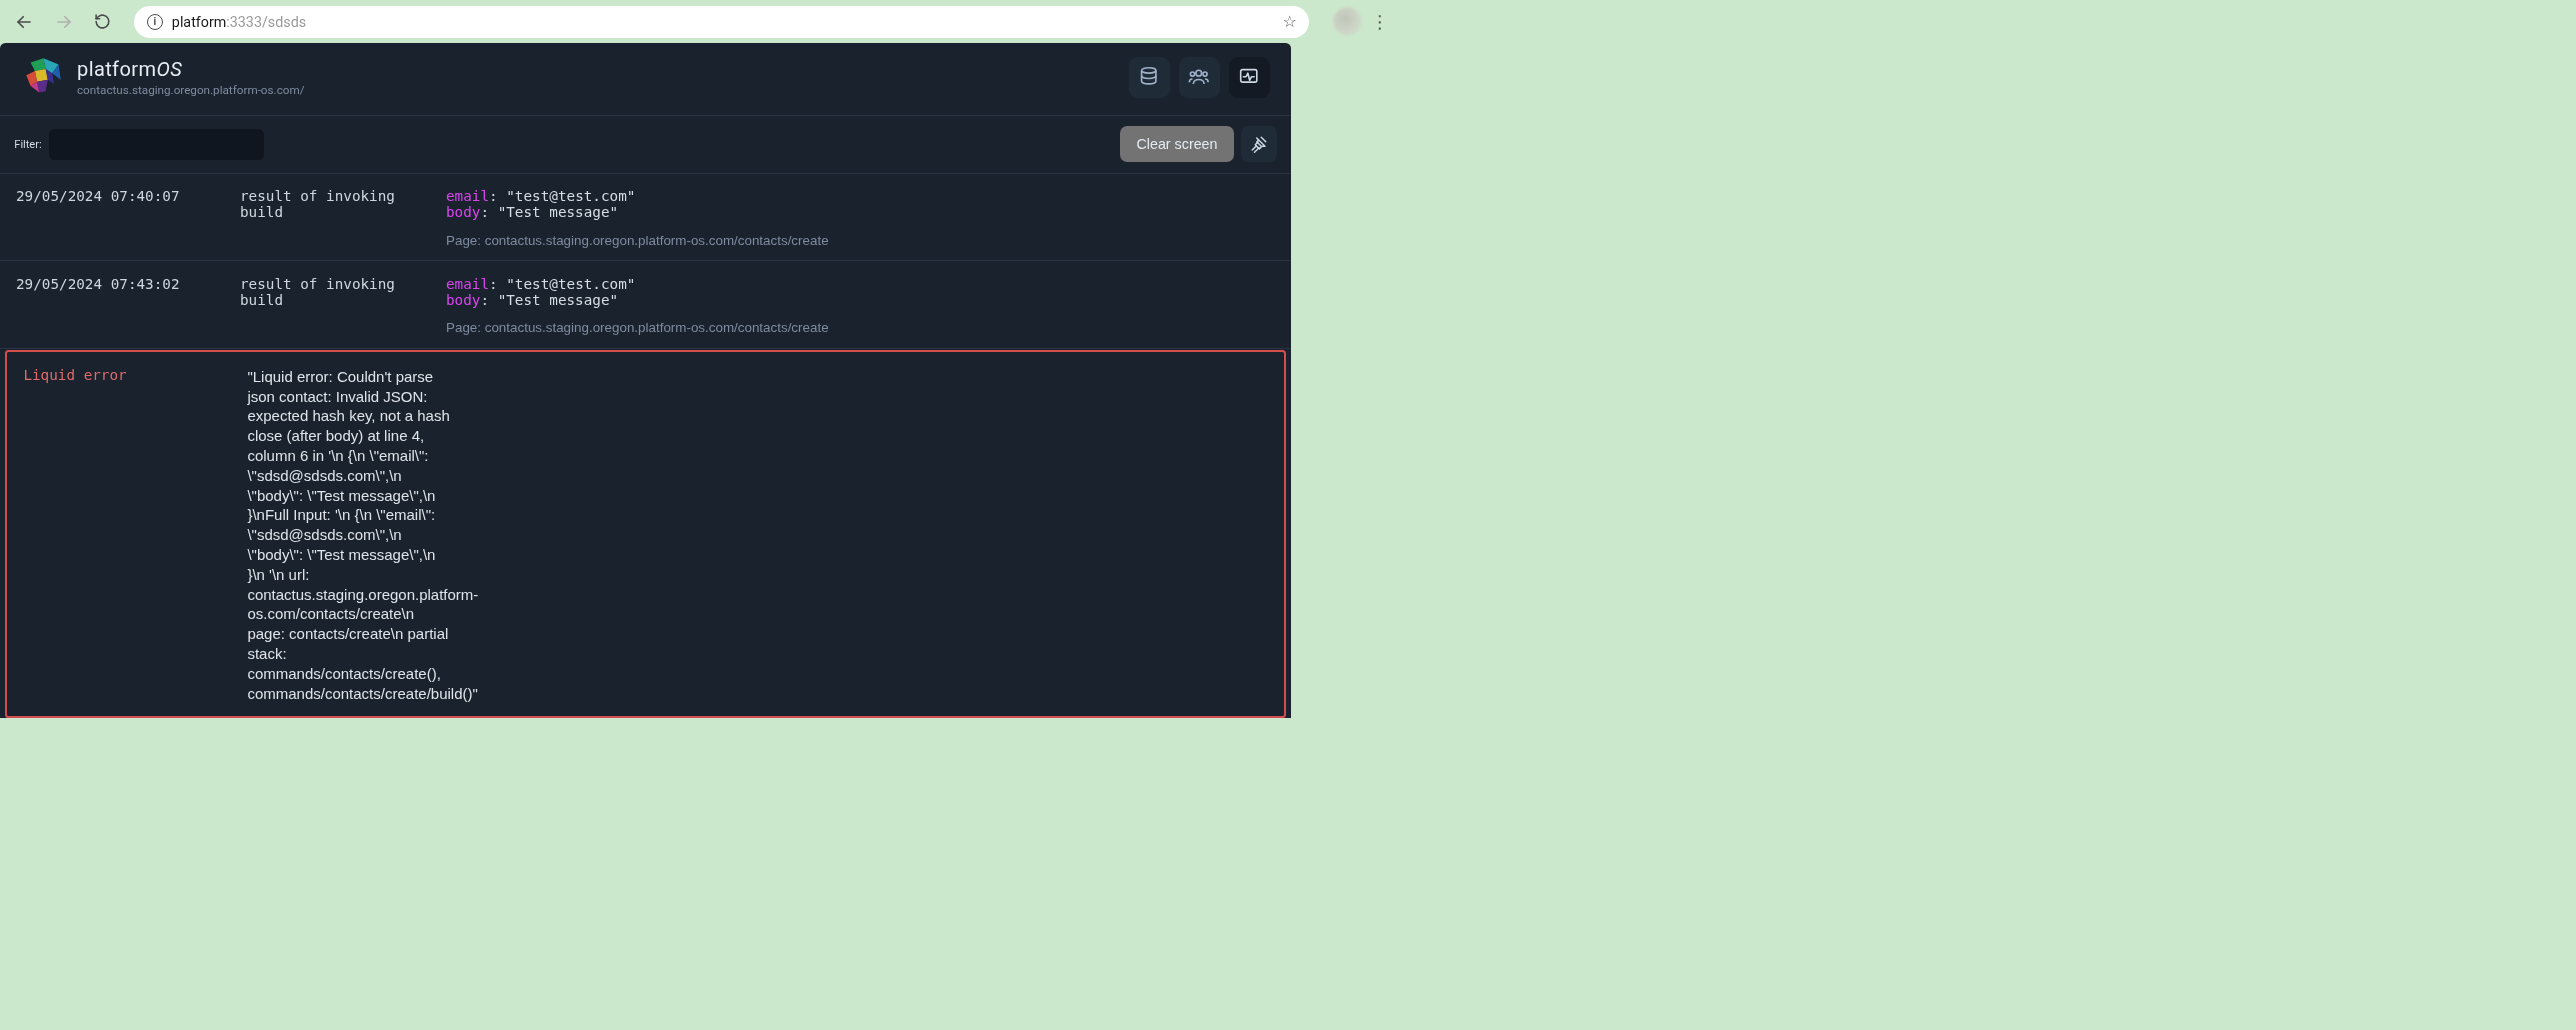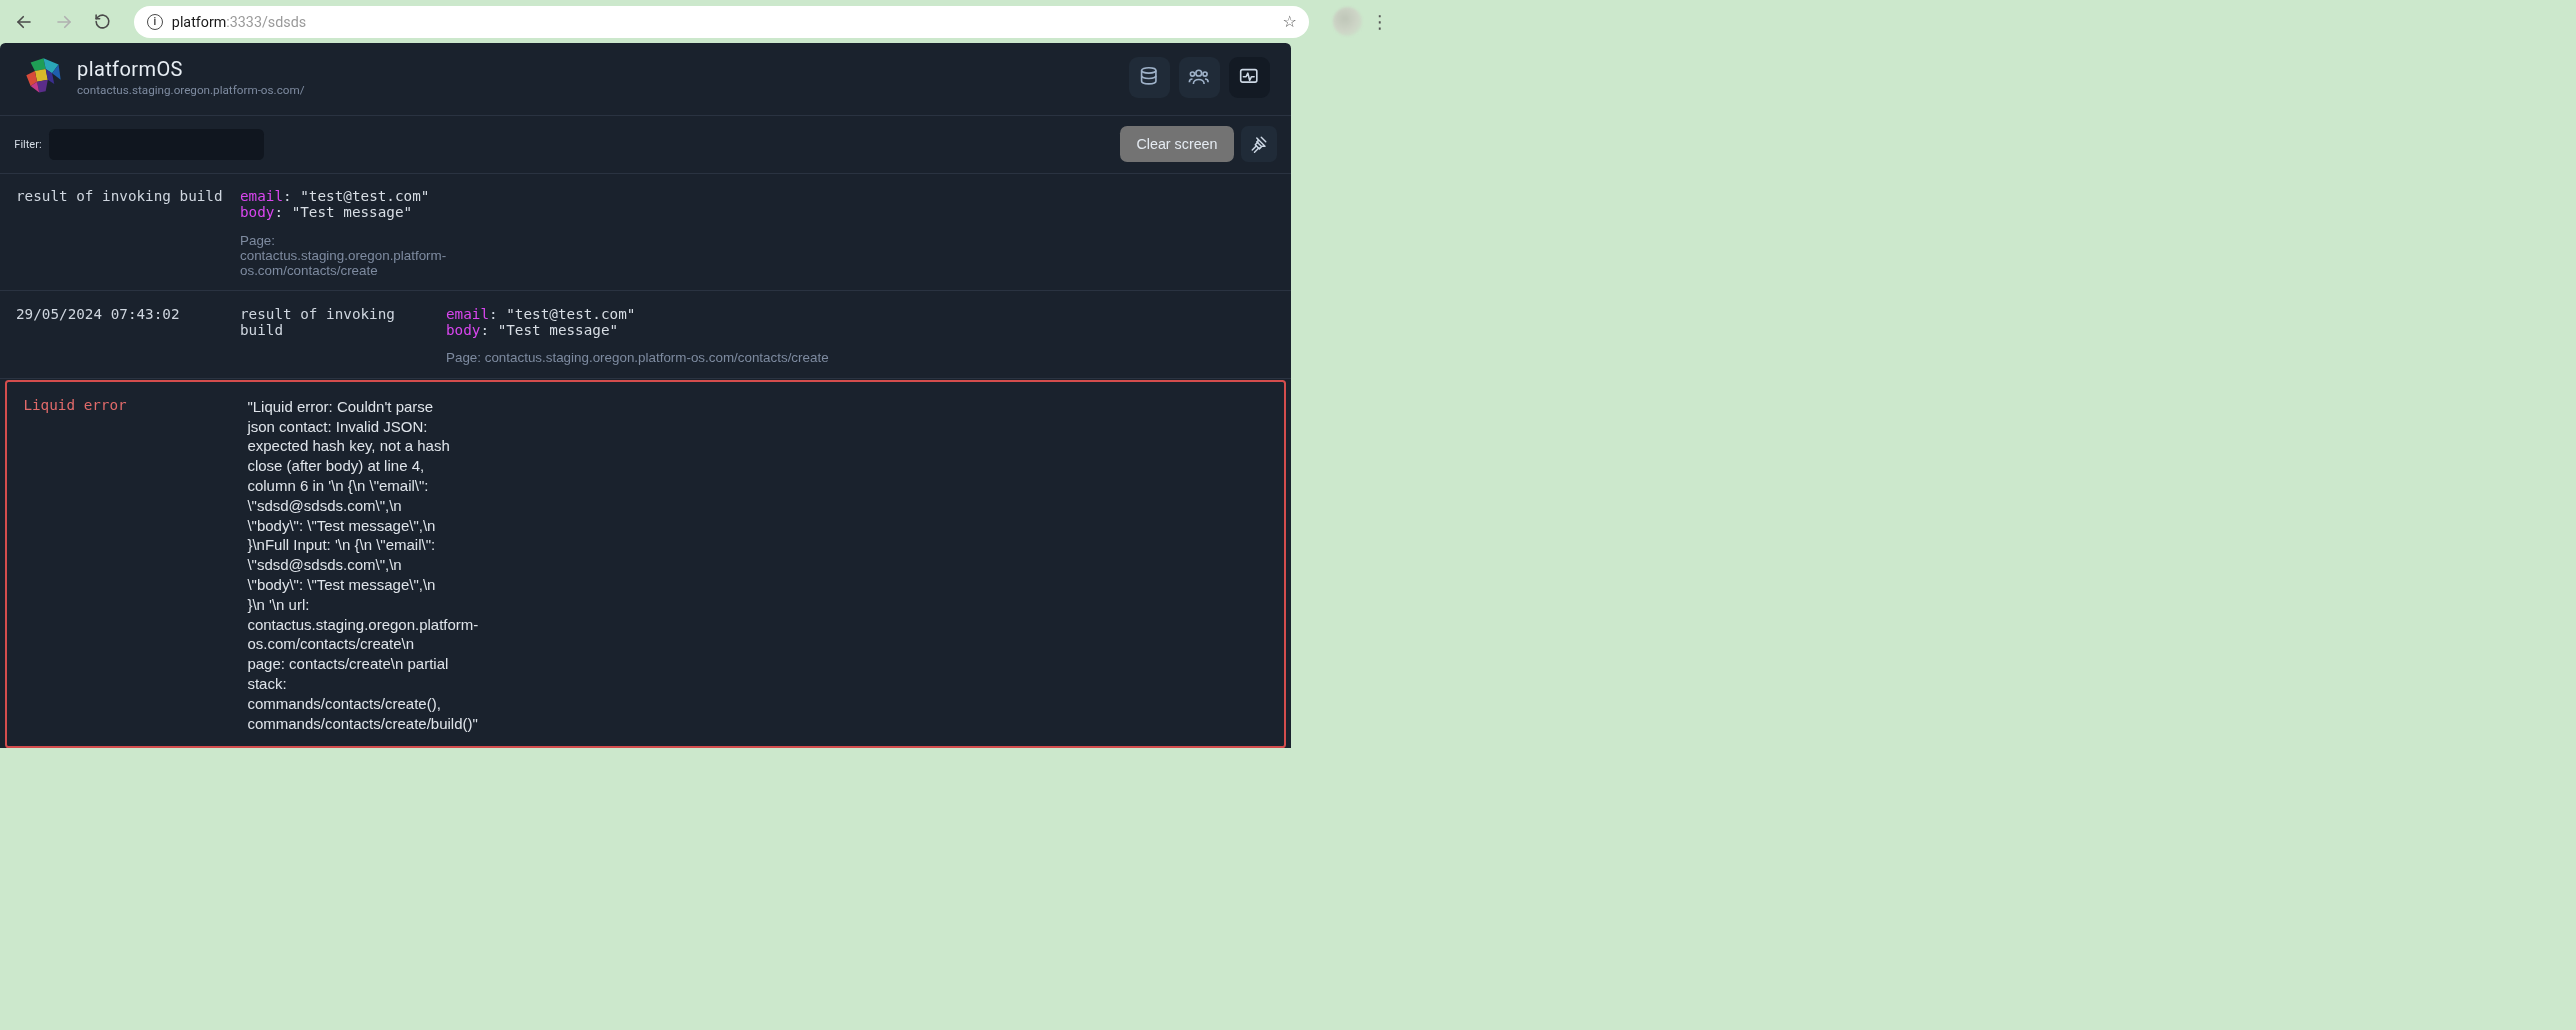--- a/index.html
+++ b/index.html
@@ -68,21 +68,21 @@
     display:flex; align-items:center; padding: 12.5px 21.5px 16px 21.5px;
     border-bottom: 0.9px solid #2a3341;
   }
   .logo-block { display:flex; align-items:center; gap:12.5px; }
   .logo-mark {
     width:43px;height:43px;position:relative;
   }
   .logo-mark svg { width:100%; height:100%; }
   .logo-text { display:flex; flex-direction:column; }
   .brand { font-size:20px; color:#e7edf3; font-weight:400; letter-spacing:0.4px;}
-  .brand .bold { font-weight:400; }
+  .brand .bold { font-weight:400;font-style:italic; }
   .subhost { font-size:11.7px; color:#7e8ba0; margin-top:1.8px;}
   .header-actions { margin-left:auto; display:flex; gap:9px; }
   .hicon {
     width:41px;height:41px;border-radius:9px;background:#202b38;
     display:flex;align-items:center;justify-content:center;color:#9fb2c9;
   }
   .hicon.active { background:#131a24; color:#cdd8e5;}
   .filter-bar {
     display:flex; align-items:center; padding:10.8px 14.3px;
     border-bottom:0.9px solid #2a3341;
@@ -220,20 +220,21 @@
             <path d="M9 4l11 11-4 0-3.5 3.5L7 13l3.5-3.5 0-4z" transform="rotate(0 12 12)"></path>
             <path d="M15 3l6 6"></path>
             <path d="M9 9l6 6"></path>
             <path d="M8.5 14.5L3 20"></path>
           </svg>
       </div>
     </div>
   </div>
 
   <div class="log-row">
+    <div class="ts">29/05/2024 07:40:07</div>
     <div class="label">result of invoking build</div>
     <div class="payload">
       <div><span class="key">email</span><span class="punct">: </span><span class="val">"test@test.com"</span></div>
       <div><span class="key">body</span><span class="punct">: </span><span class="val">"Test message"</span></div>
       <div class="page-line">Page: contactus.staging.oregon.platform-os.com/contacts/create</div>
     </div>
   </div>
 
   <div class="log-row">
     <div class="ts">29/05/2024 07:43:02</div>

